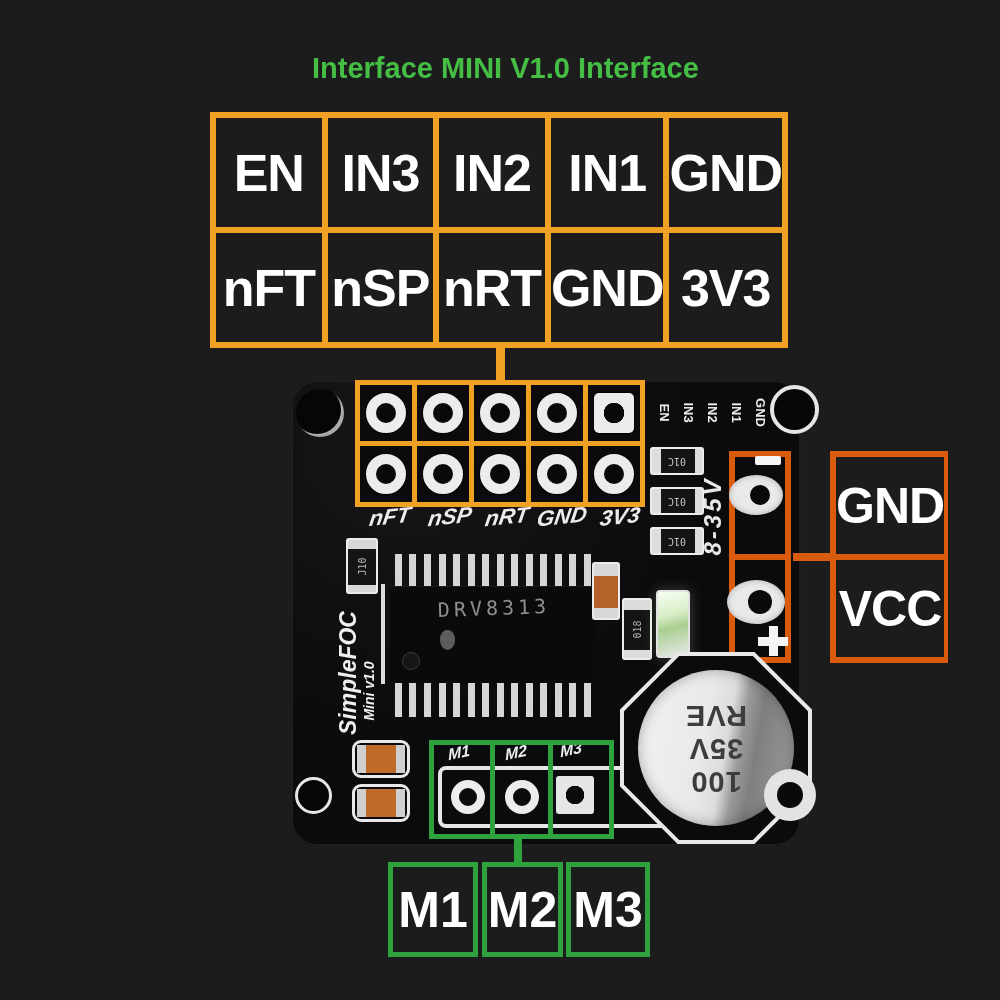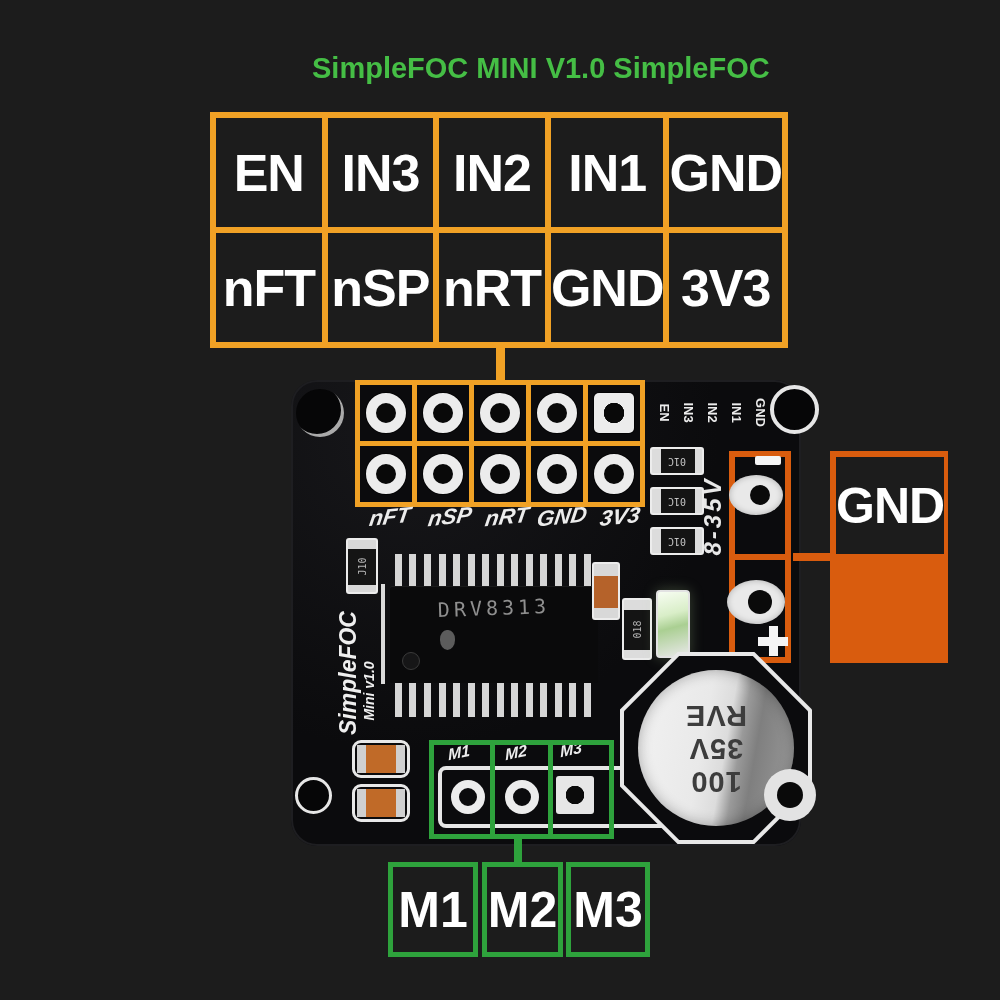--- a/index.html
+++ b/index.html
@@ -133,21 +133,21 @@
   
   .m-label-box { position:absolute; top:862px; height:95px; box-sizing:border-box; border:5px solid #2ea23c;
     display:flex; align-items:center; justify-content:center; }
   .m-label-box span { font-size:50px; font-weight:bold; color:#ffffff; }
 </style>
 </head>
 <body>
 
 <div class="stage">
 
-  <div class="subtitle">SimpleFOC MINI V1.0 SimpleFOC</div>
+  <div class="subtitle">Interface MINI V1.0 Interface</div>
 
   <div class="pin-table">
     <div class="ptcell">
         <span>EN</span>
       </div>
     <div class="ptcell">
         <span>IN3</span>
       </div>
     <div class="ptcell">
         <span>IN2</span>
@@ -306,20 +306,23 @@
     <div class="abs" style="left:199px;top:365px;width:5px;height:89px;background:#2ea23c;"></div>
     <div class="abs" style="left:257px;top:365px;width:5px;height:89px;background:#2ea23c;"></div>
   </div>
 
   <div class="conn dkorange" style="left:793px;top:553px;width:39px;height:8px;"></div>
 
   <div class="gndvcc">
     <div class="cell">
         <span>GND</span>
       </div>
+    <div class="cell">
+        <span>VCC</span>
+      </div>
   </div>
 
   <div class="conn green" style="left:514px;top:837px;width:8px;height:27px;"></div>
 
   <div class="m-label-box" style="left:388px;width:90px;">
       <span>M1</span>
     </div>
   <div class="m-label-box" style="left:482px;width:81px;">
       <span>M2</span>
     </div>

